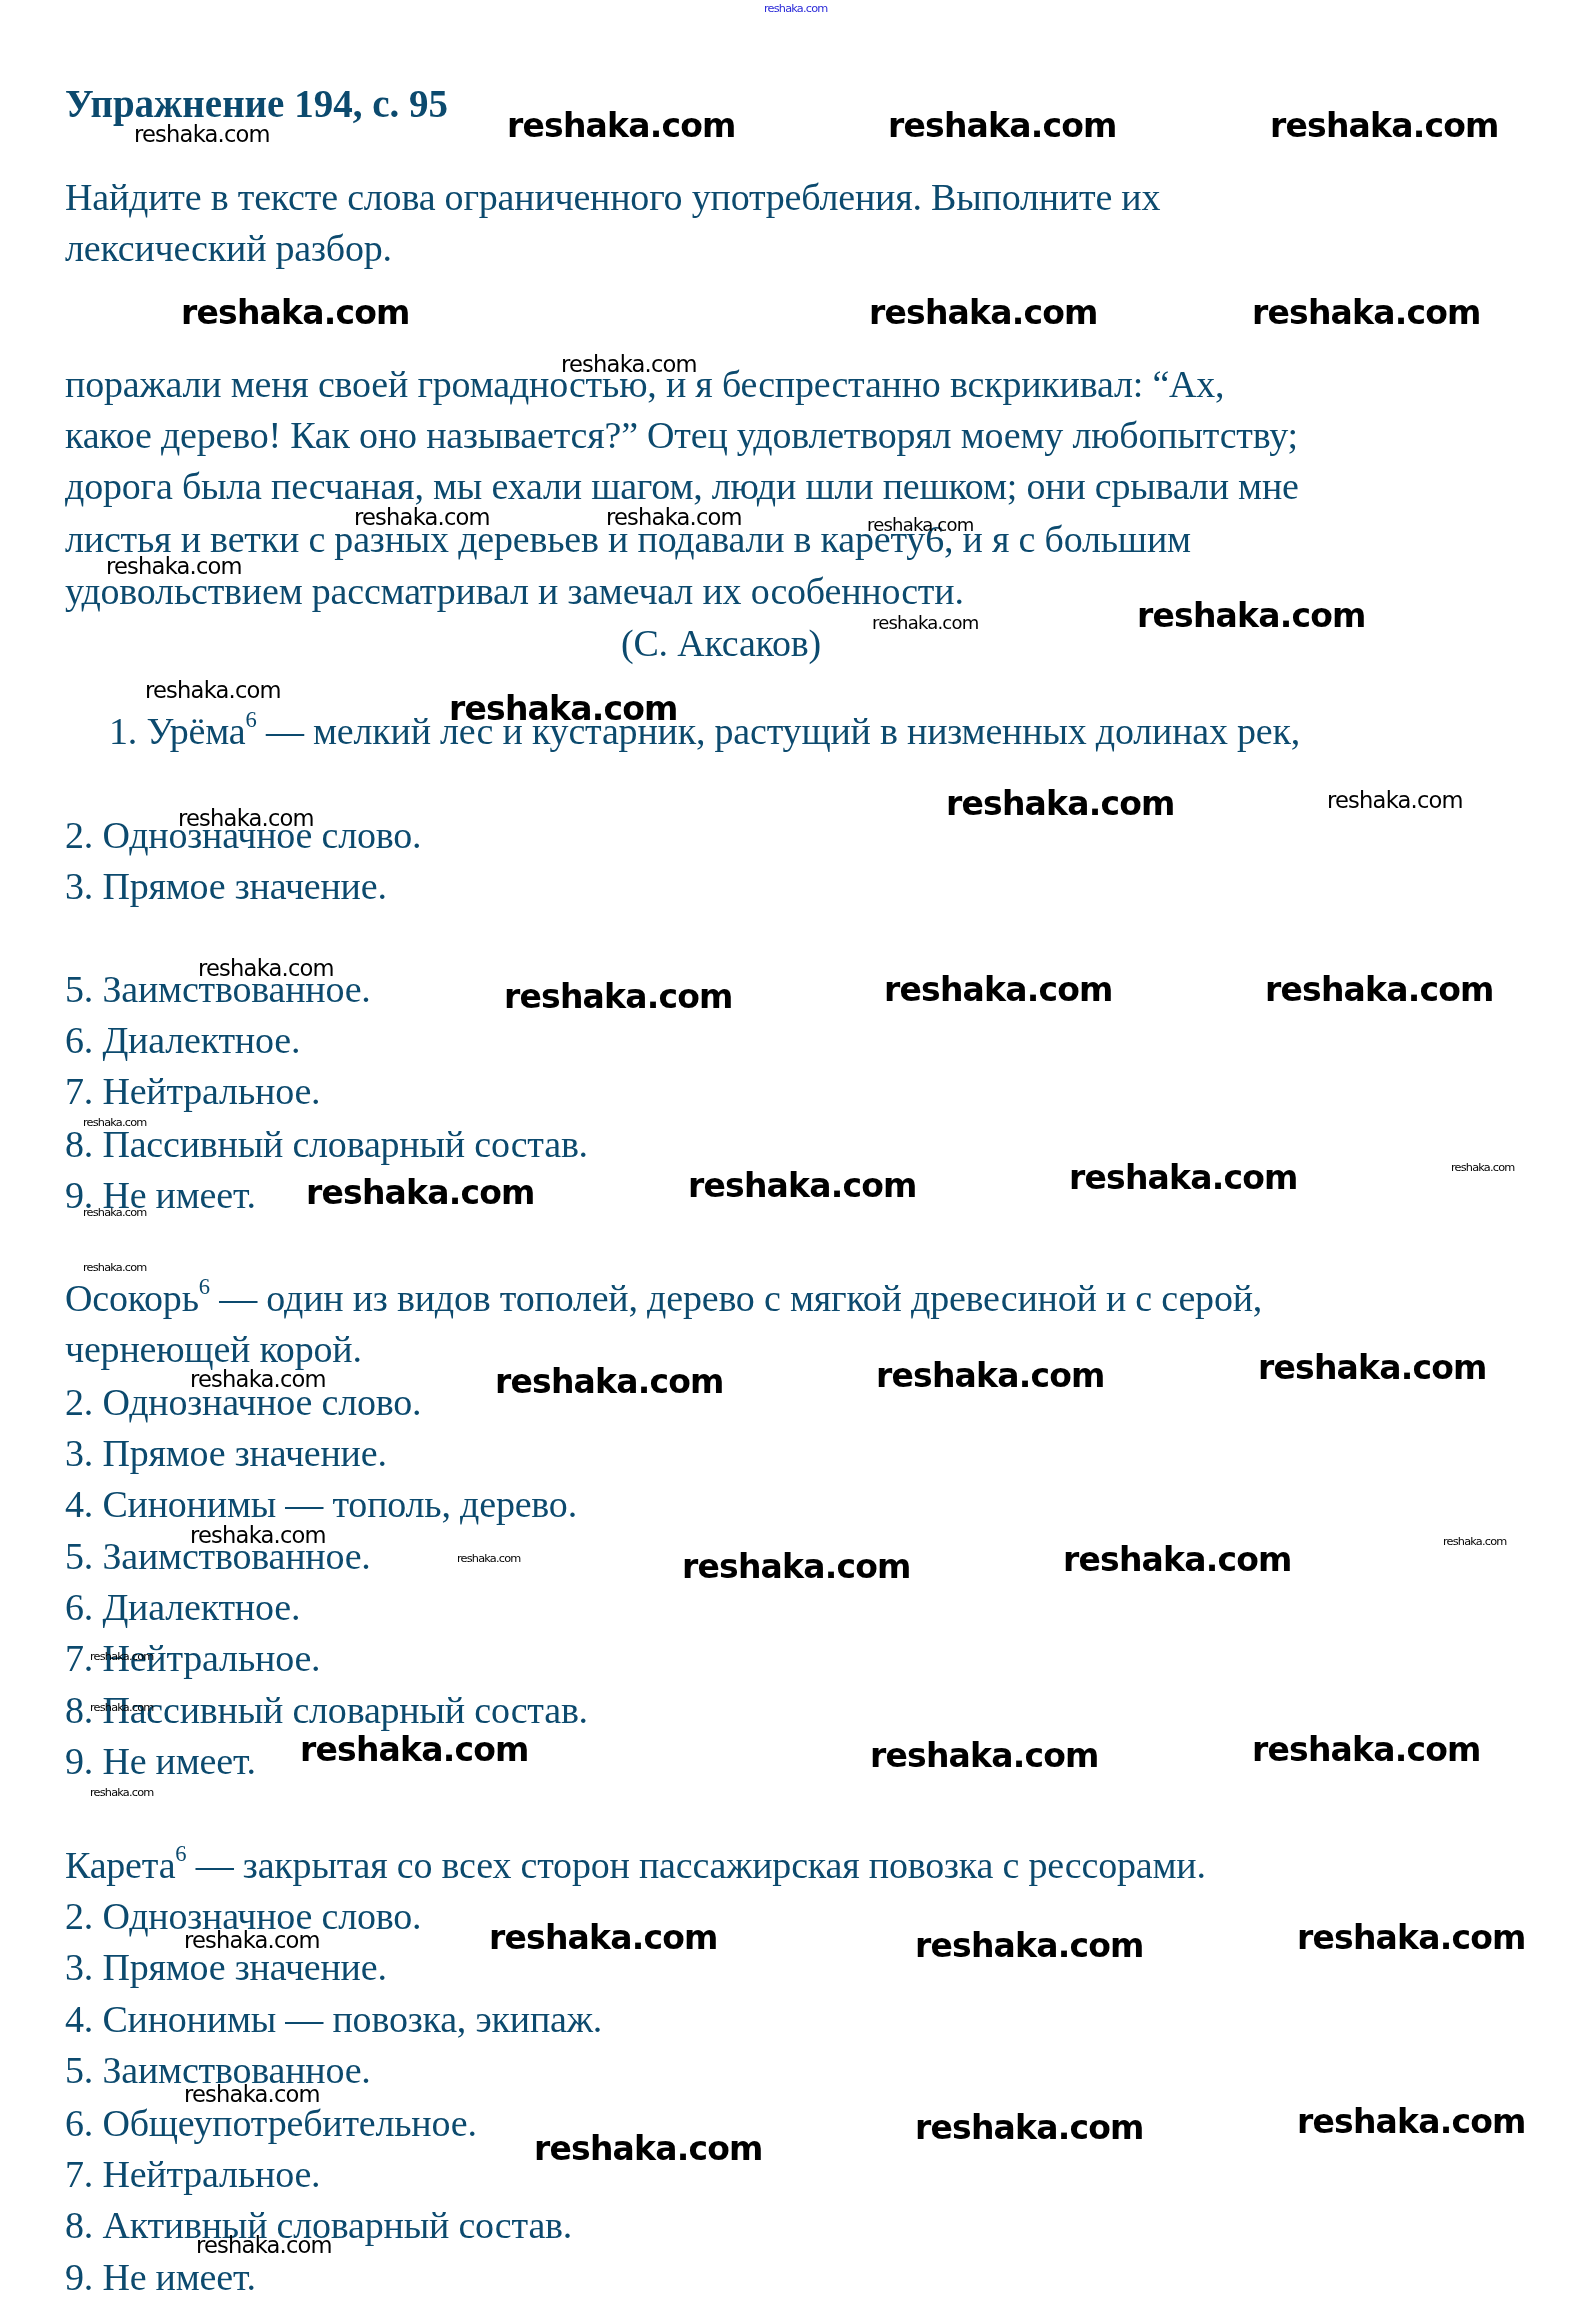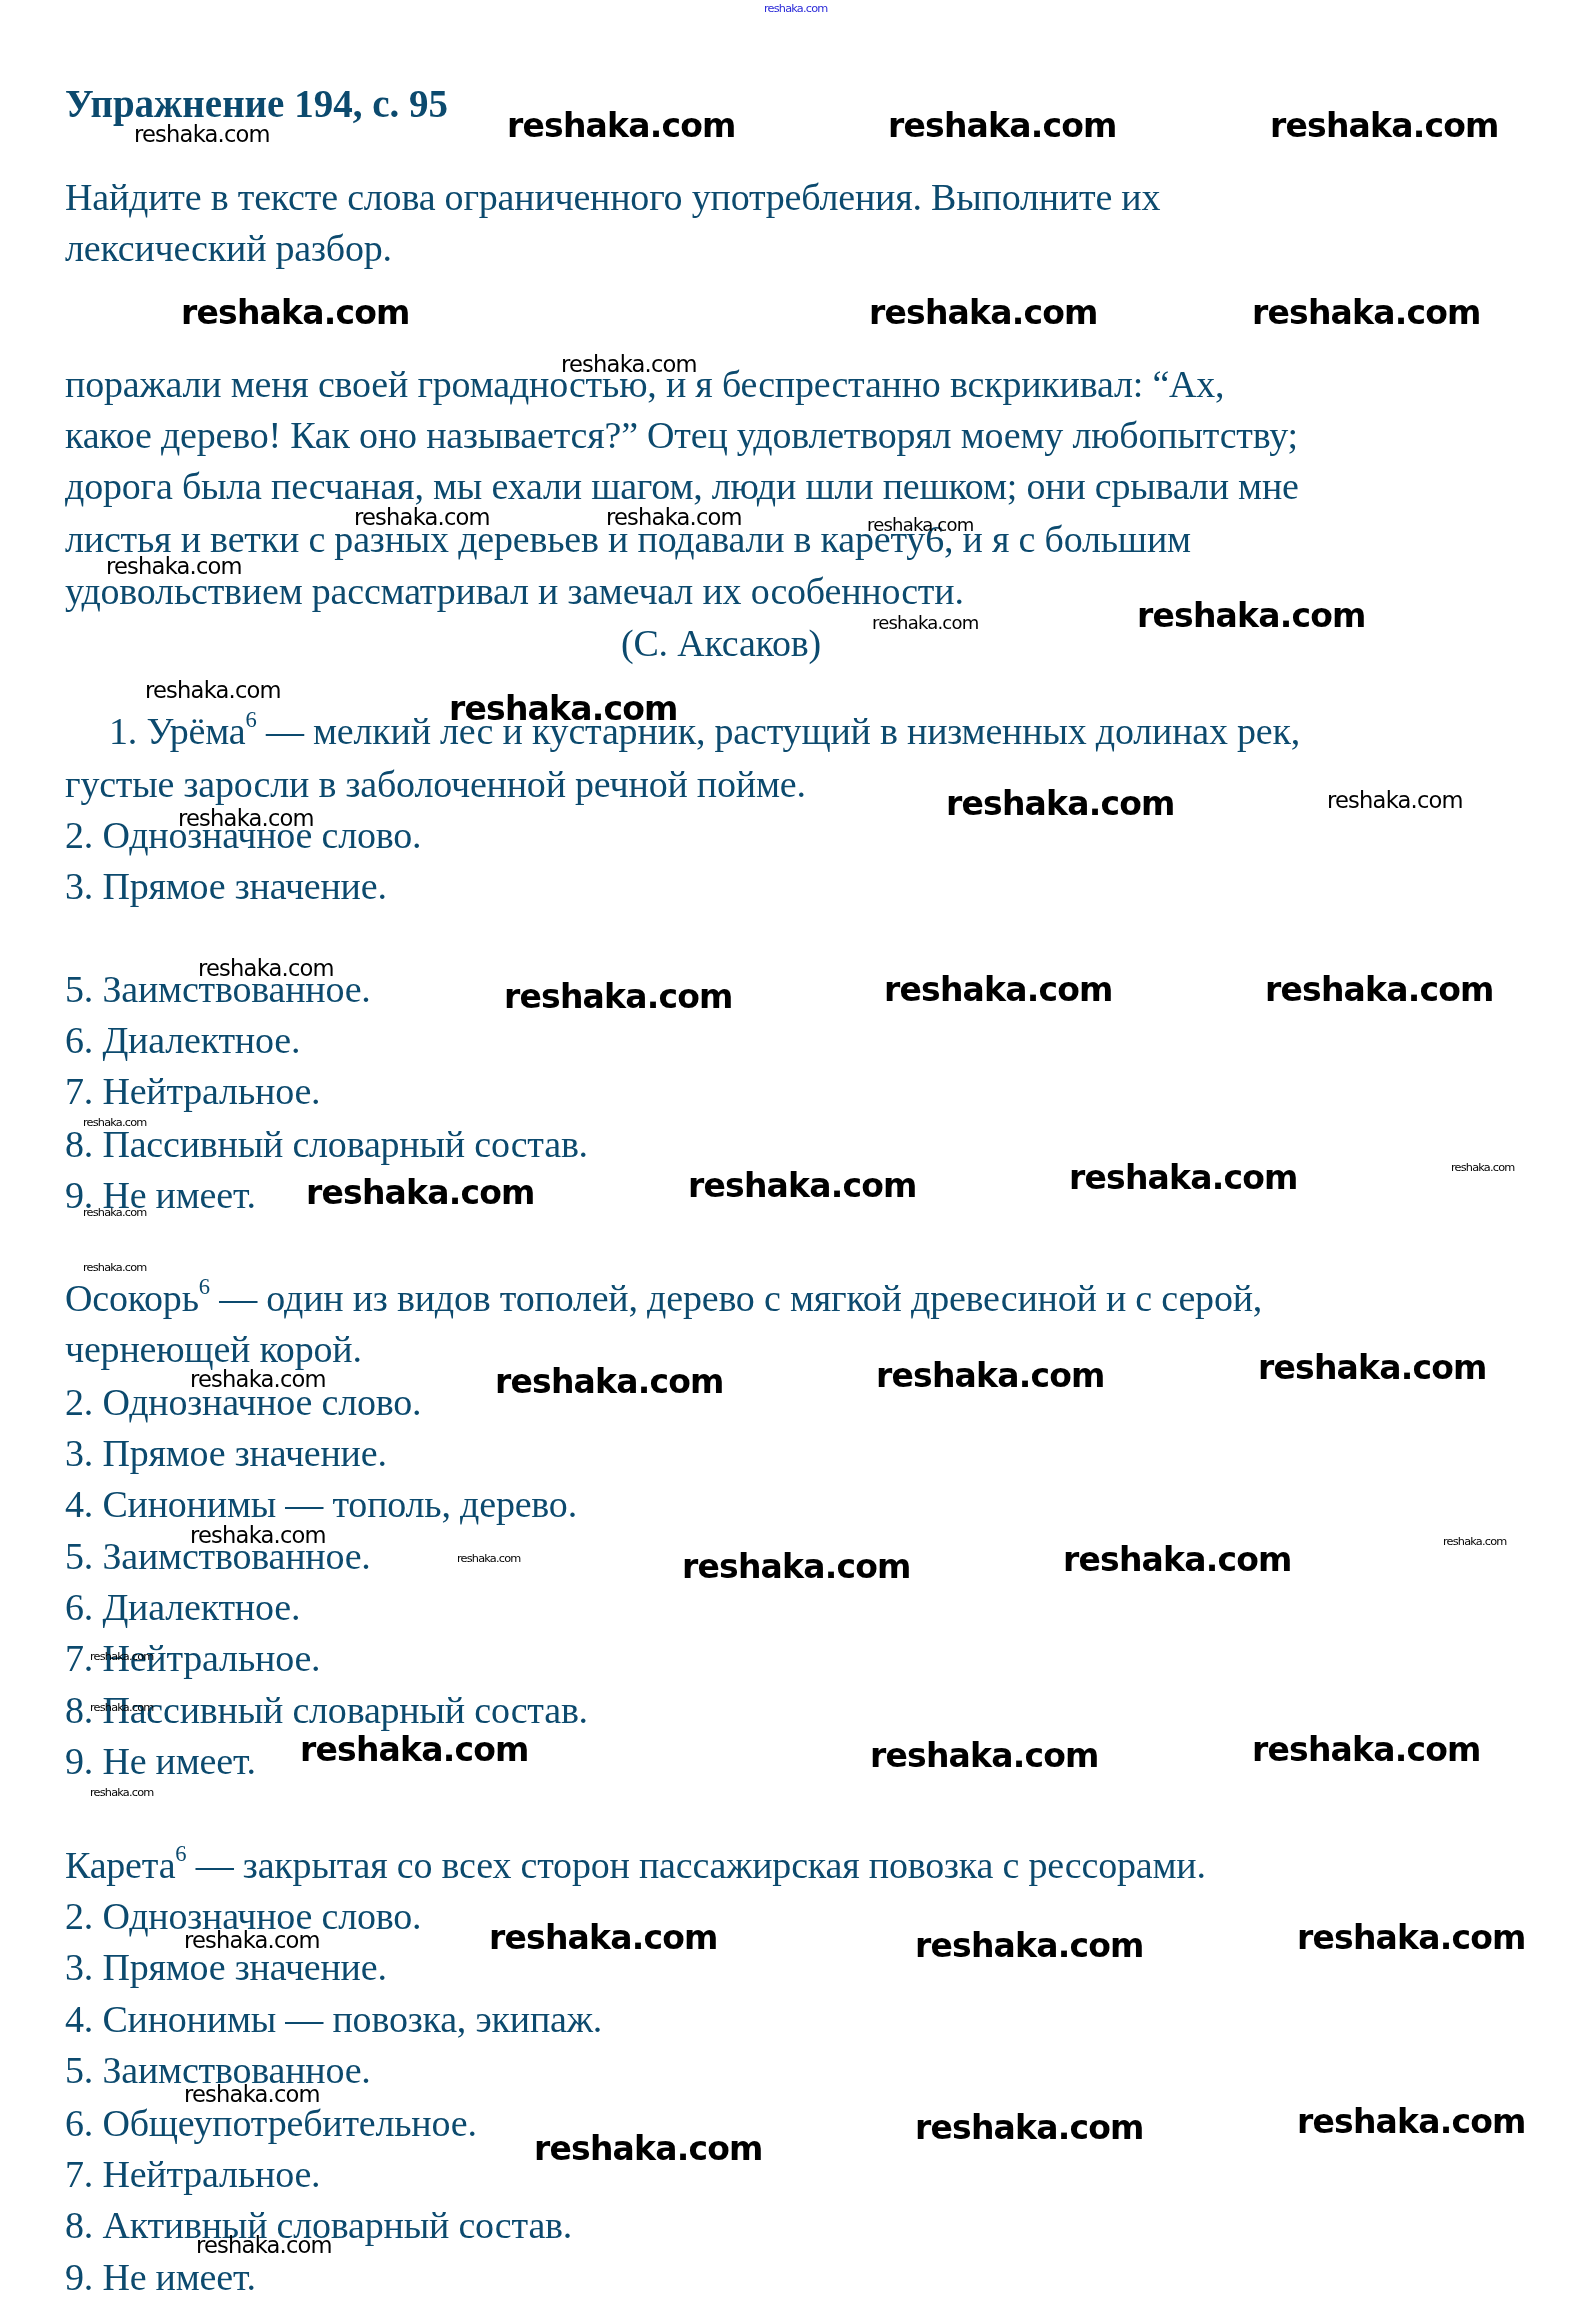--- a/index.html
+++ b/index.html
@@ -28,21 +28,20 @@
   <div class="line serif" style="top:226px;">лексический разбор.</div>
 
   <div class="line serif" style="top:362px;">поражали меня своей громадностью, и я беспрестанно вскрикивал: “Ах,</div>
   <div class="line serif" style="top:413px;">какое дерево! Как оно называется?” Отец удовлетворял моему любопытству;</div>
   <div class="line serif" style="top:464px;">дорога была песчаная, мы ехали шагом, люди шли пешком; они срывали мне</div>
   <div class="line serif" style="top:517px;">листья и ветки с разных деревьев и подавали в карету6, и я с большим</div>
   <div class="line serif" style="top:569px;">удовольствием рассматривал и замечал их особенности.</div>
   <div class="line serif" style="top:621px; left:621px;">(С. Аксаков)</div>
 
   <div class="line serif" style="top:709px;margin-left:44px;"><span>1. Урёма</span><span class="sup">6</span><span> — мелкий лес и кустарник, растущий в низменных долинах рек,</span></div>
-  <div class="line serif" style="top:762px;">густые заросли в заболоченной речной пойме.</div>
   <div class="line serif" style="top:813px;">2. Однозначное слово.</div>
   <div class="line serif" style="top:864px;">3. Прямое значение.</div>
   <div class="line serif" style="top:967px;">5. Заимствованное.</div>
   <div class="line serif" style="top:1018px;">6. Диалектное.</div>
   <div class="line serif" style="top:1069px;">7. Нейтральное.</div>
   <div class="line serif" style="top:1122px;">8. Пассивный словарный состав.</div>
   <div class="line serif" style="top:1173px;">9. Не имеет.</div>
 
   <div class="line serif" style="top:1276px;"><span>Осокорь</span><span class="sup">6</span><span> — один из видов тополей, дерево с мягкой древесиной и с серой,</span></div>
   <div class="line serif" style="top:1327px;">чернеющей корой.</div>

